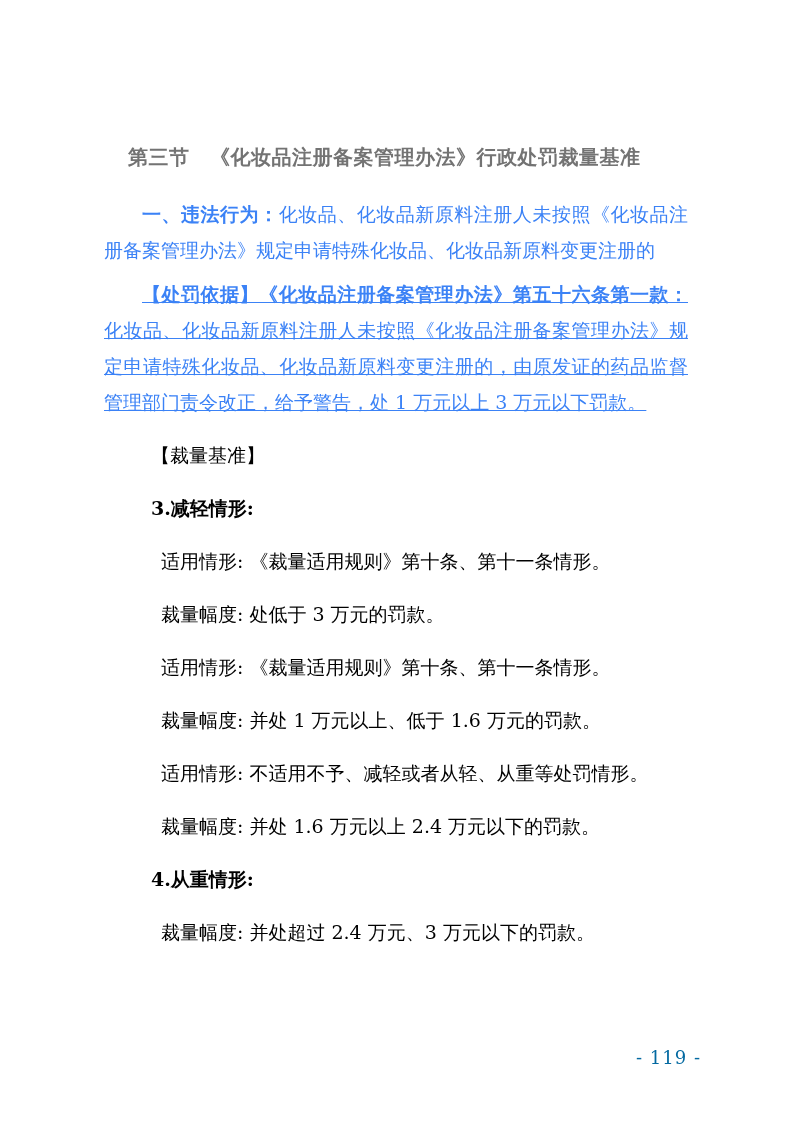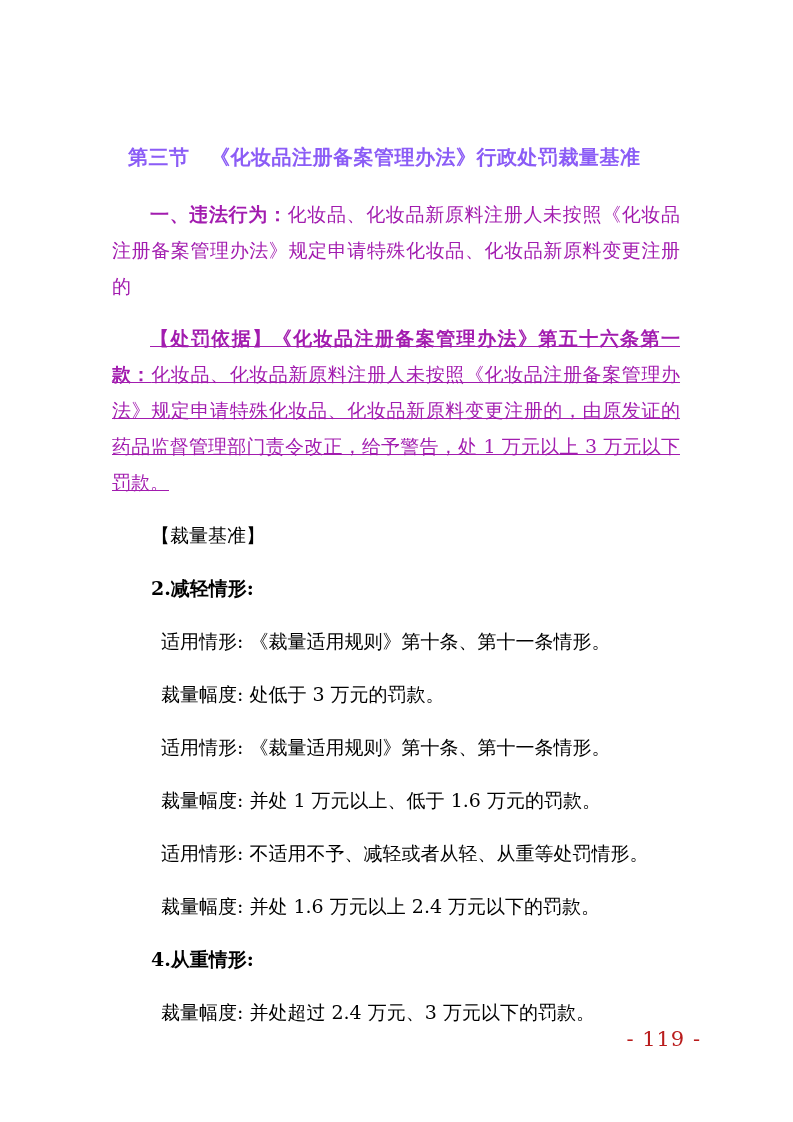--- a/index.html
+++ b/index.html
@@ -24,32 +24,32 @@
     left: 96px;
     top: 140px;
     width: 600px;
   }
   .doc-title {
     font-size: 20px;
     line-height: 34px;
     font-weight: 700;
     text-indent: 32px;
     letter-spacing: 0.5px;
-    color: #8b5cf6;
+    color: #737373;
     margin-bottom: 22px;
     white-space: nowrap;
   }
   .para {
     font-size: 19px;
     line-height: 36px;
-    color: #a21caf;
+    color: #3b82f6;
     text-align: justify;
     text-justify: inter-ideograph;
     text-indent: 38px;
-    margin: 16px;
+    margin: 8px;
   }
   .para .b {
     font-weight: 700;
   }
   .para-dense {
     margin-top: 2px;
     text-decoration: underline;
   }
   .line {
     font-size: 19px;
@@ -62,23 +62,23 @@
   }
   .indent2 {
     text-indent: 48px;
   }
   .bold {
     font-weight: 700;
   }
   .page-number {
     position: absolute;
     right: 92px;
-    bottom: 71px;
-    font-size: 21px;
-    color: #b91c1c;
+    bottom: 54px;
+    font-size: 18px;
+    color: #0369a1;
     letter-spacing: 1px;
   }
 </style>
 </head>
 <body>
 
 <div class="page">
   <div class="content">
 
     <div class="doc-title">第三节　《化妆品注册备案管理办法》行政处罚裁量基准</div>
@@ -86,21 +86,21 @@
     <p class="para">
       <span class="b">一、违法行为：</span><span>化妆品、化妆品新原料注册人未按照《化妆品注册备案管理办法》规定申请特殊化妆品、化妆品新原料变更注册的</span>
     </p>
 
     <p class="para para-dense">
       <span class="b">【处罚依据】《化妆品注册备案管理办法》第五十六条第一款：</span><span>化妆品、化妆品新原料注册人未按照《化妆品注册备案管理办法》规定申请特殊化妆品、化妆品新原料变更注册的，由原发证的药品监督管理部门责令改正，给予警告，处 1 万元以上 3 万元以下罚款。</span>
     </p>
 
     <p class="line indent1">【裁量基准】</p>
 
-    <p class="line indent1 bold">2.减轻情形:</p>
+    <p class="line indent1 bold">3.减轻情形:</p>
     <p class="line indent2"><span>适用情形:</span> <span>《裁量适用规则》第十条、第十一条情形。</span></p>
     <p class="line indent2"><span>裁量幅度:</span> <span>处低于 3 万元的罚款。</span></p>
 
     <p class="line indent2"><span>适用情形:</span> <span>《裁量适用规则》第十条、第十一条情形。</span></p>
     <p class="line indent2"><span>裁量幅度:</span> <span>并处 1 万元以上、低于 1.6 万元的罚款。</span></p>
 
     <p class="line indent2"><span>适用情形:</span> <span>不适用不予、减轻或者从轻、从重等处罚情形。</span></p>
     <p class="line indent2"><span>裁量幅度:</span> <span>并处 1.6 万元以上 2.4 万元以下的罚款。</span></p>
 
     <p class="line indent1 bold">4.从重情形:</p>

